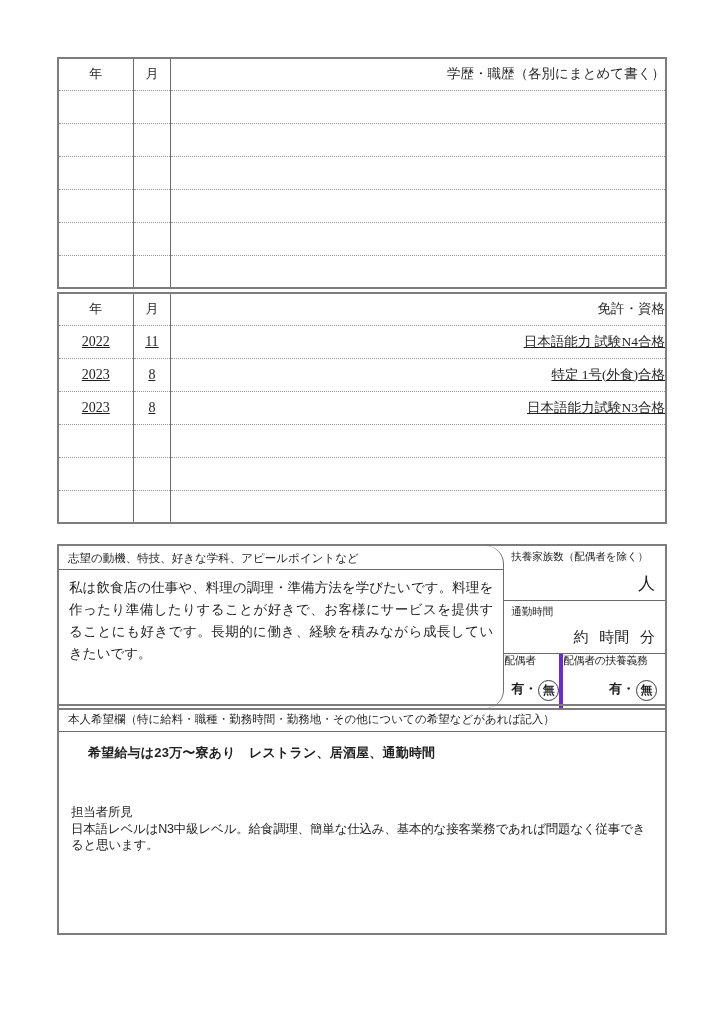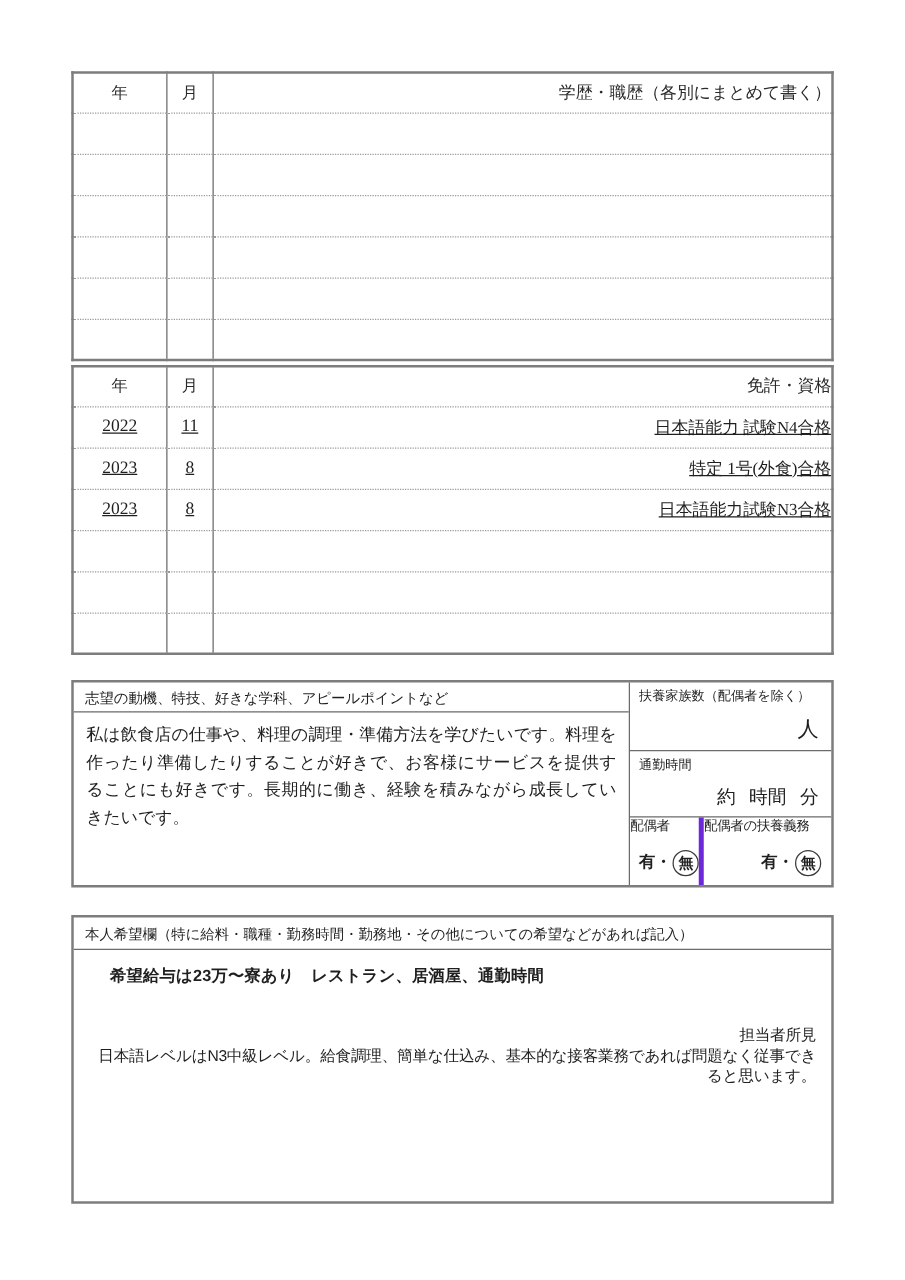--- a/index.html
+++ b/index.html
@@ -39,21 +39,21 @@
   .grid thead th { text-align: center; font-size: 12px; color: #2a2a2a; }
   .grid thead .c-year, .grid thead .c-month { font-size: 13px; }
 
   
   .middle {
     position: absolute; left: 57px; top: 544px;
     width: 610px; height: 166px;
     border: 2px solid #7d7d7d;
     display: flex;
   }
-  .motivation-box { width: 446px; border-right: 1px solid #6b6b6b; display: flex; flex-direction: column; }
+  .motivation-box { width: 446px; border-right: 1px solid #6b6b6b; display: flex; flex-direction: column; border-radius: 18px; }
   .motivation-box .box-label {
     height: 24px; border-bottom: 1px solid #6b6b6b;
     font-size: 11.5px; padding: 5px 9px 0 9px; white-space: nowrap; overflow: hidden;
   }
   .motivation-box .box-body {
     flex: 1; padding: 7px 10px;
     font-size: 13.5px; line-height: 1.62; text-align: justify;
   }
   .right-col { width: 161px; display: flex; flex-direction: column; }
   .rc-cell { position: relative; }
@@ -76,34 +76,34 @@
   .pair-spouse .choice { left: 7px; }
   .pair-duty .choice { right: 8px; }
   .circled {
     display: inline-flex; align-items: center; justify-content: center;
     width: 21px; height: 21px; border: 1px solid #3a3a3a; border-radius: 50%;
     font-size: 12px; vertical-align: middle; margin-left: 1px;
   }
 
   
   .bottom {
-    position: absolute; left: 57px; top: 732px;
+    position: absolute; left: 57px; top: 704px;
     width: 610px; height: 231px;
     border: 2px solid #7d7d7d;
   }
   .bottom .box-label {
     height: 26px; border-bottom: 1px solid #6b6b6b;
     font-size: 11.5px; padding: 6px 9px 0 9px; white-space: nowrap; overflow: hidden;
   }
   .bottom .box-body {
     padding: 12px 12px 0 12px;
     font-family: "Liberation Sans", "DejaVu Sans", sans-serif;
   }
   .wish-line { font-size: 13px; font-weight: bold; padding-left: 17px; letter-spacing: 0.2px; }
-  .note { margin-top: 30px; font-size: 12.5px; line-height: 1.32; letter-spacing: -0.2px; text-align: right; }
+  .note { margin-top: 42px; font-size: 12.5px; line-height: 1.32; letter-spacing: -0.2px; }
 </style>
 </head>
 <body>
 
 <div class="page">
 
   <div class="tables-wrap">
 
     <table class="grid">
       <thead>

